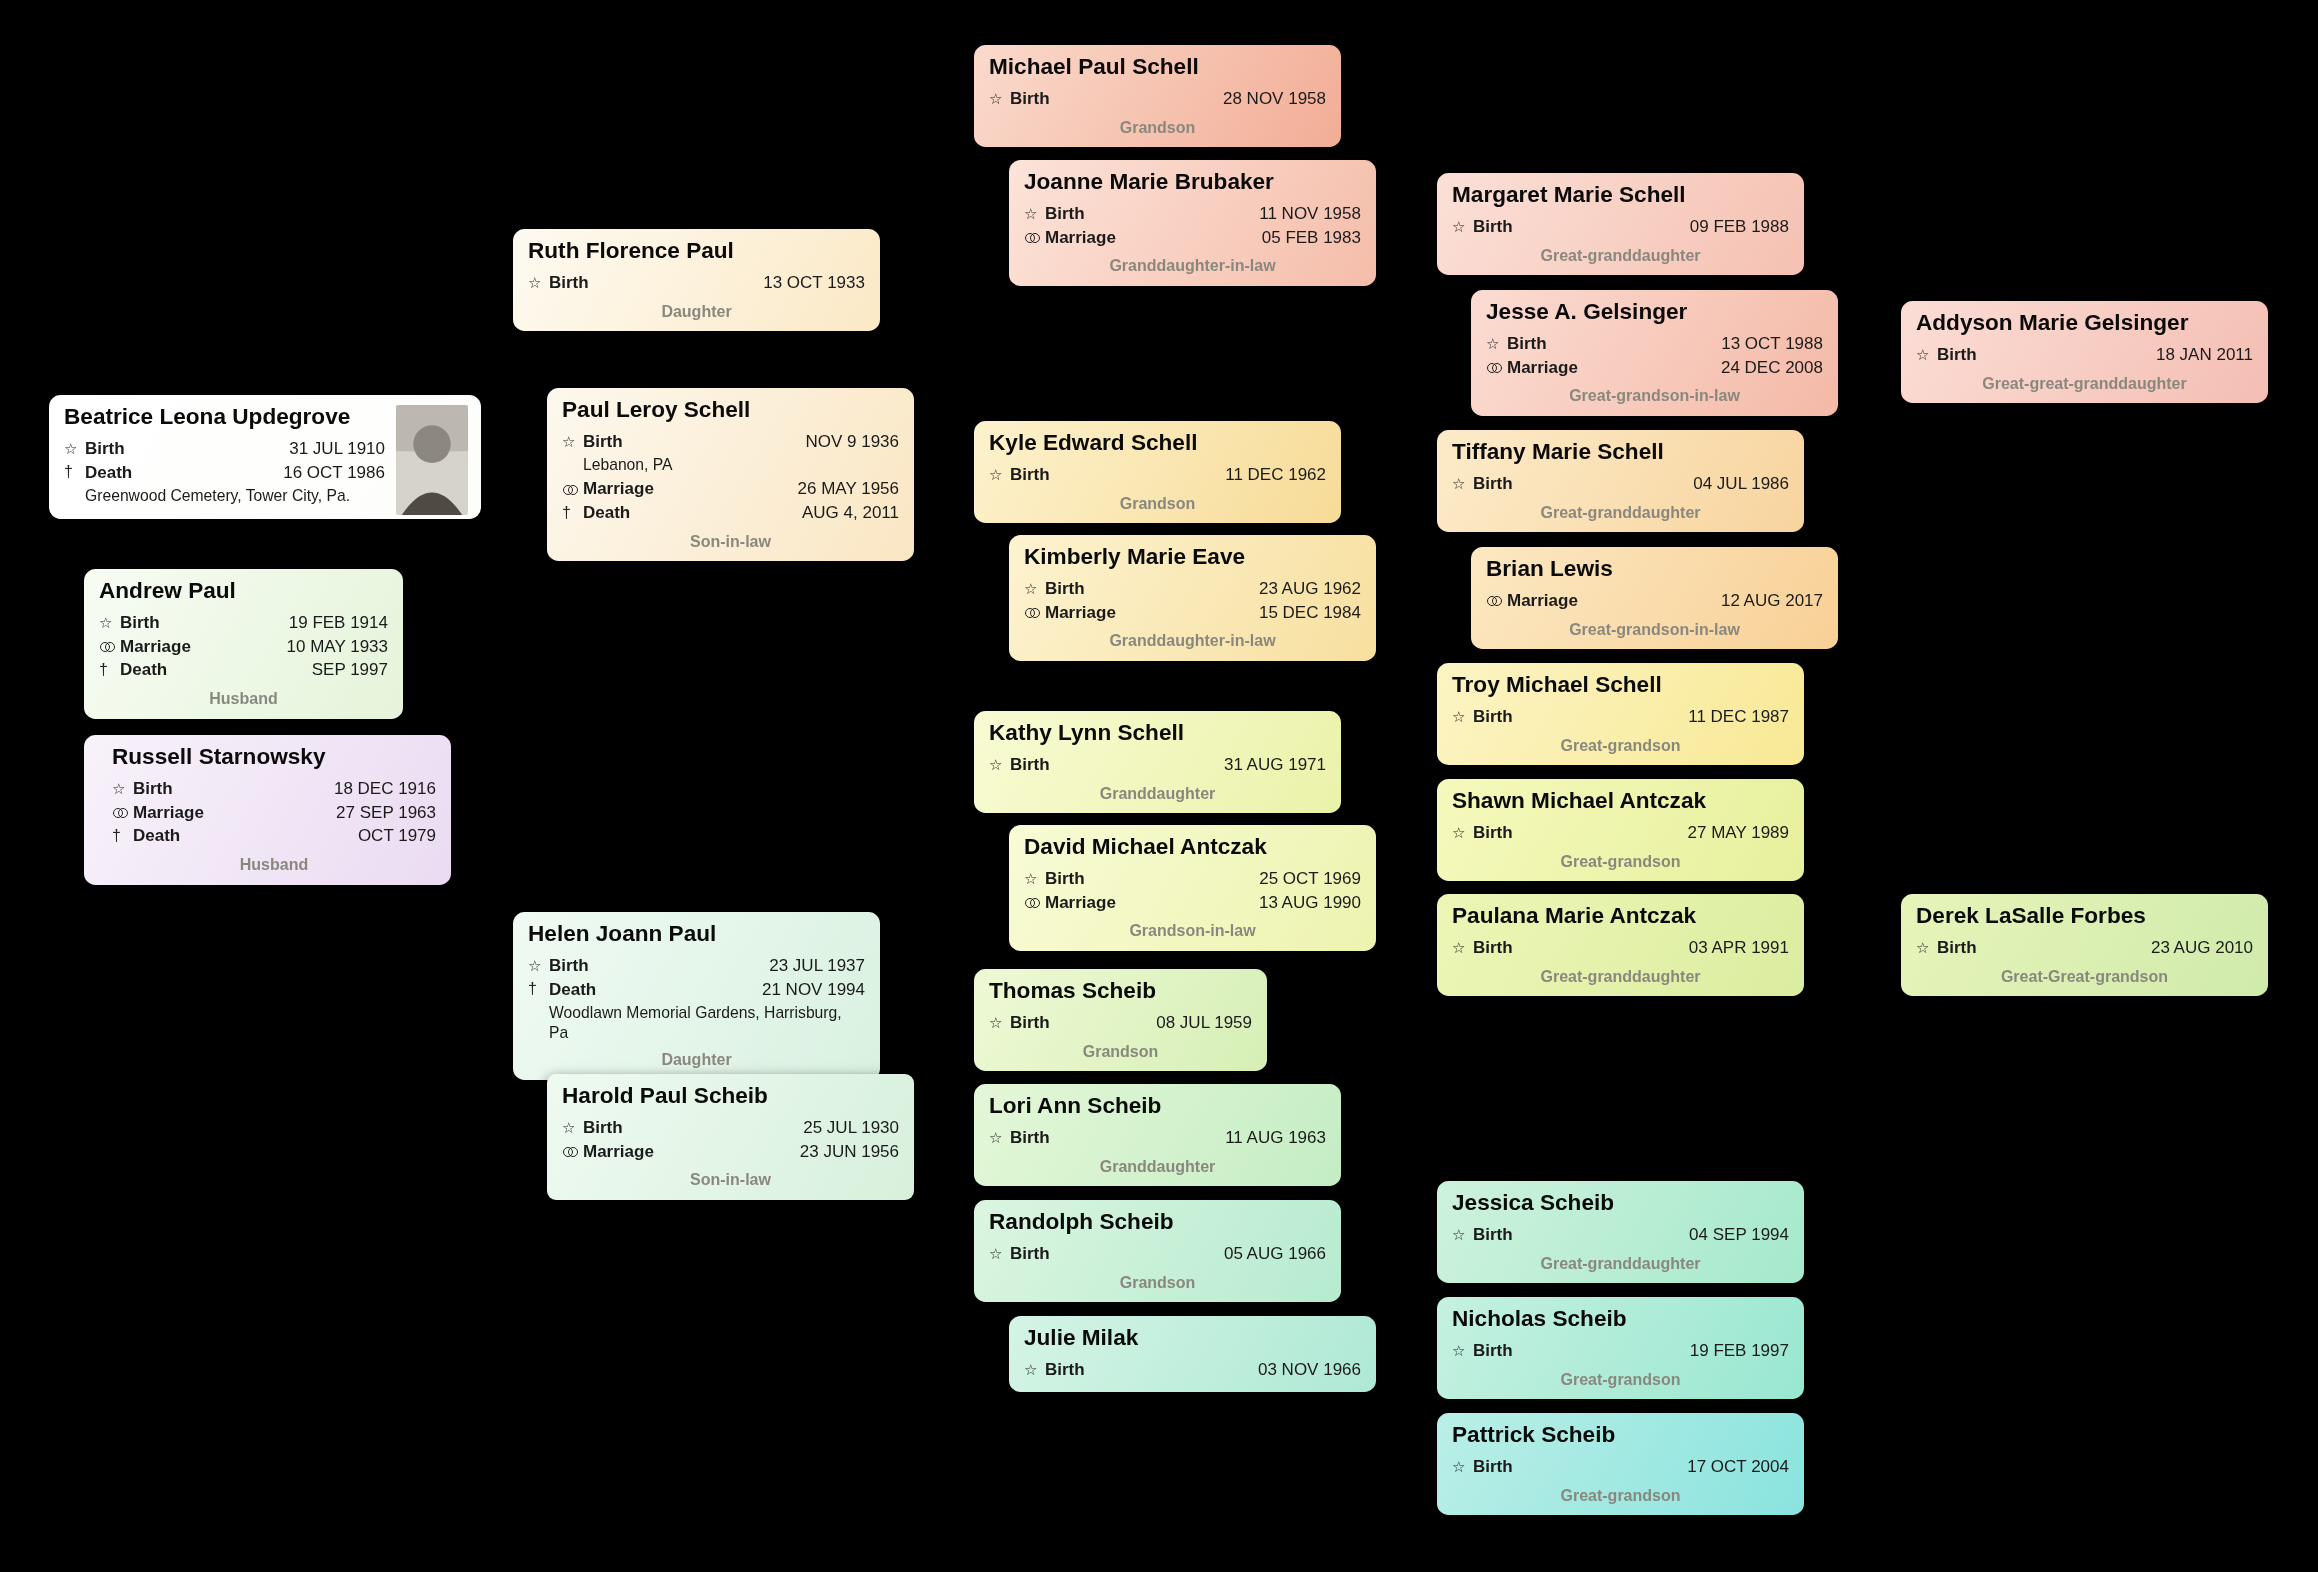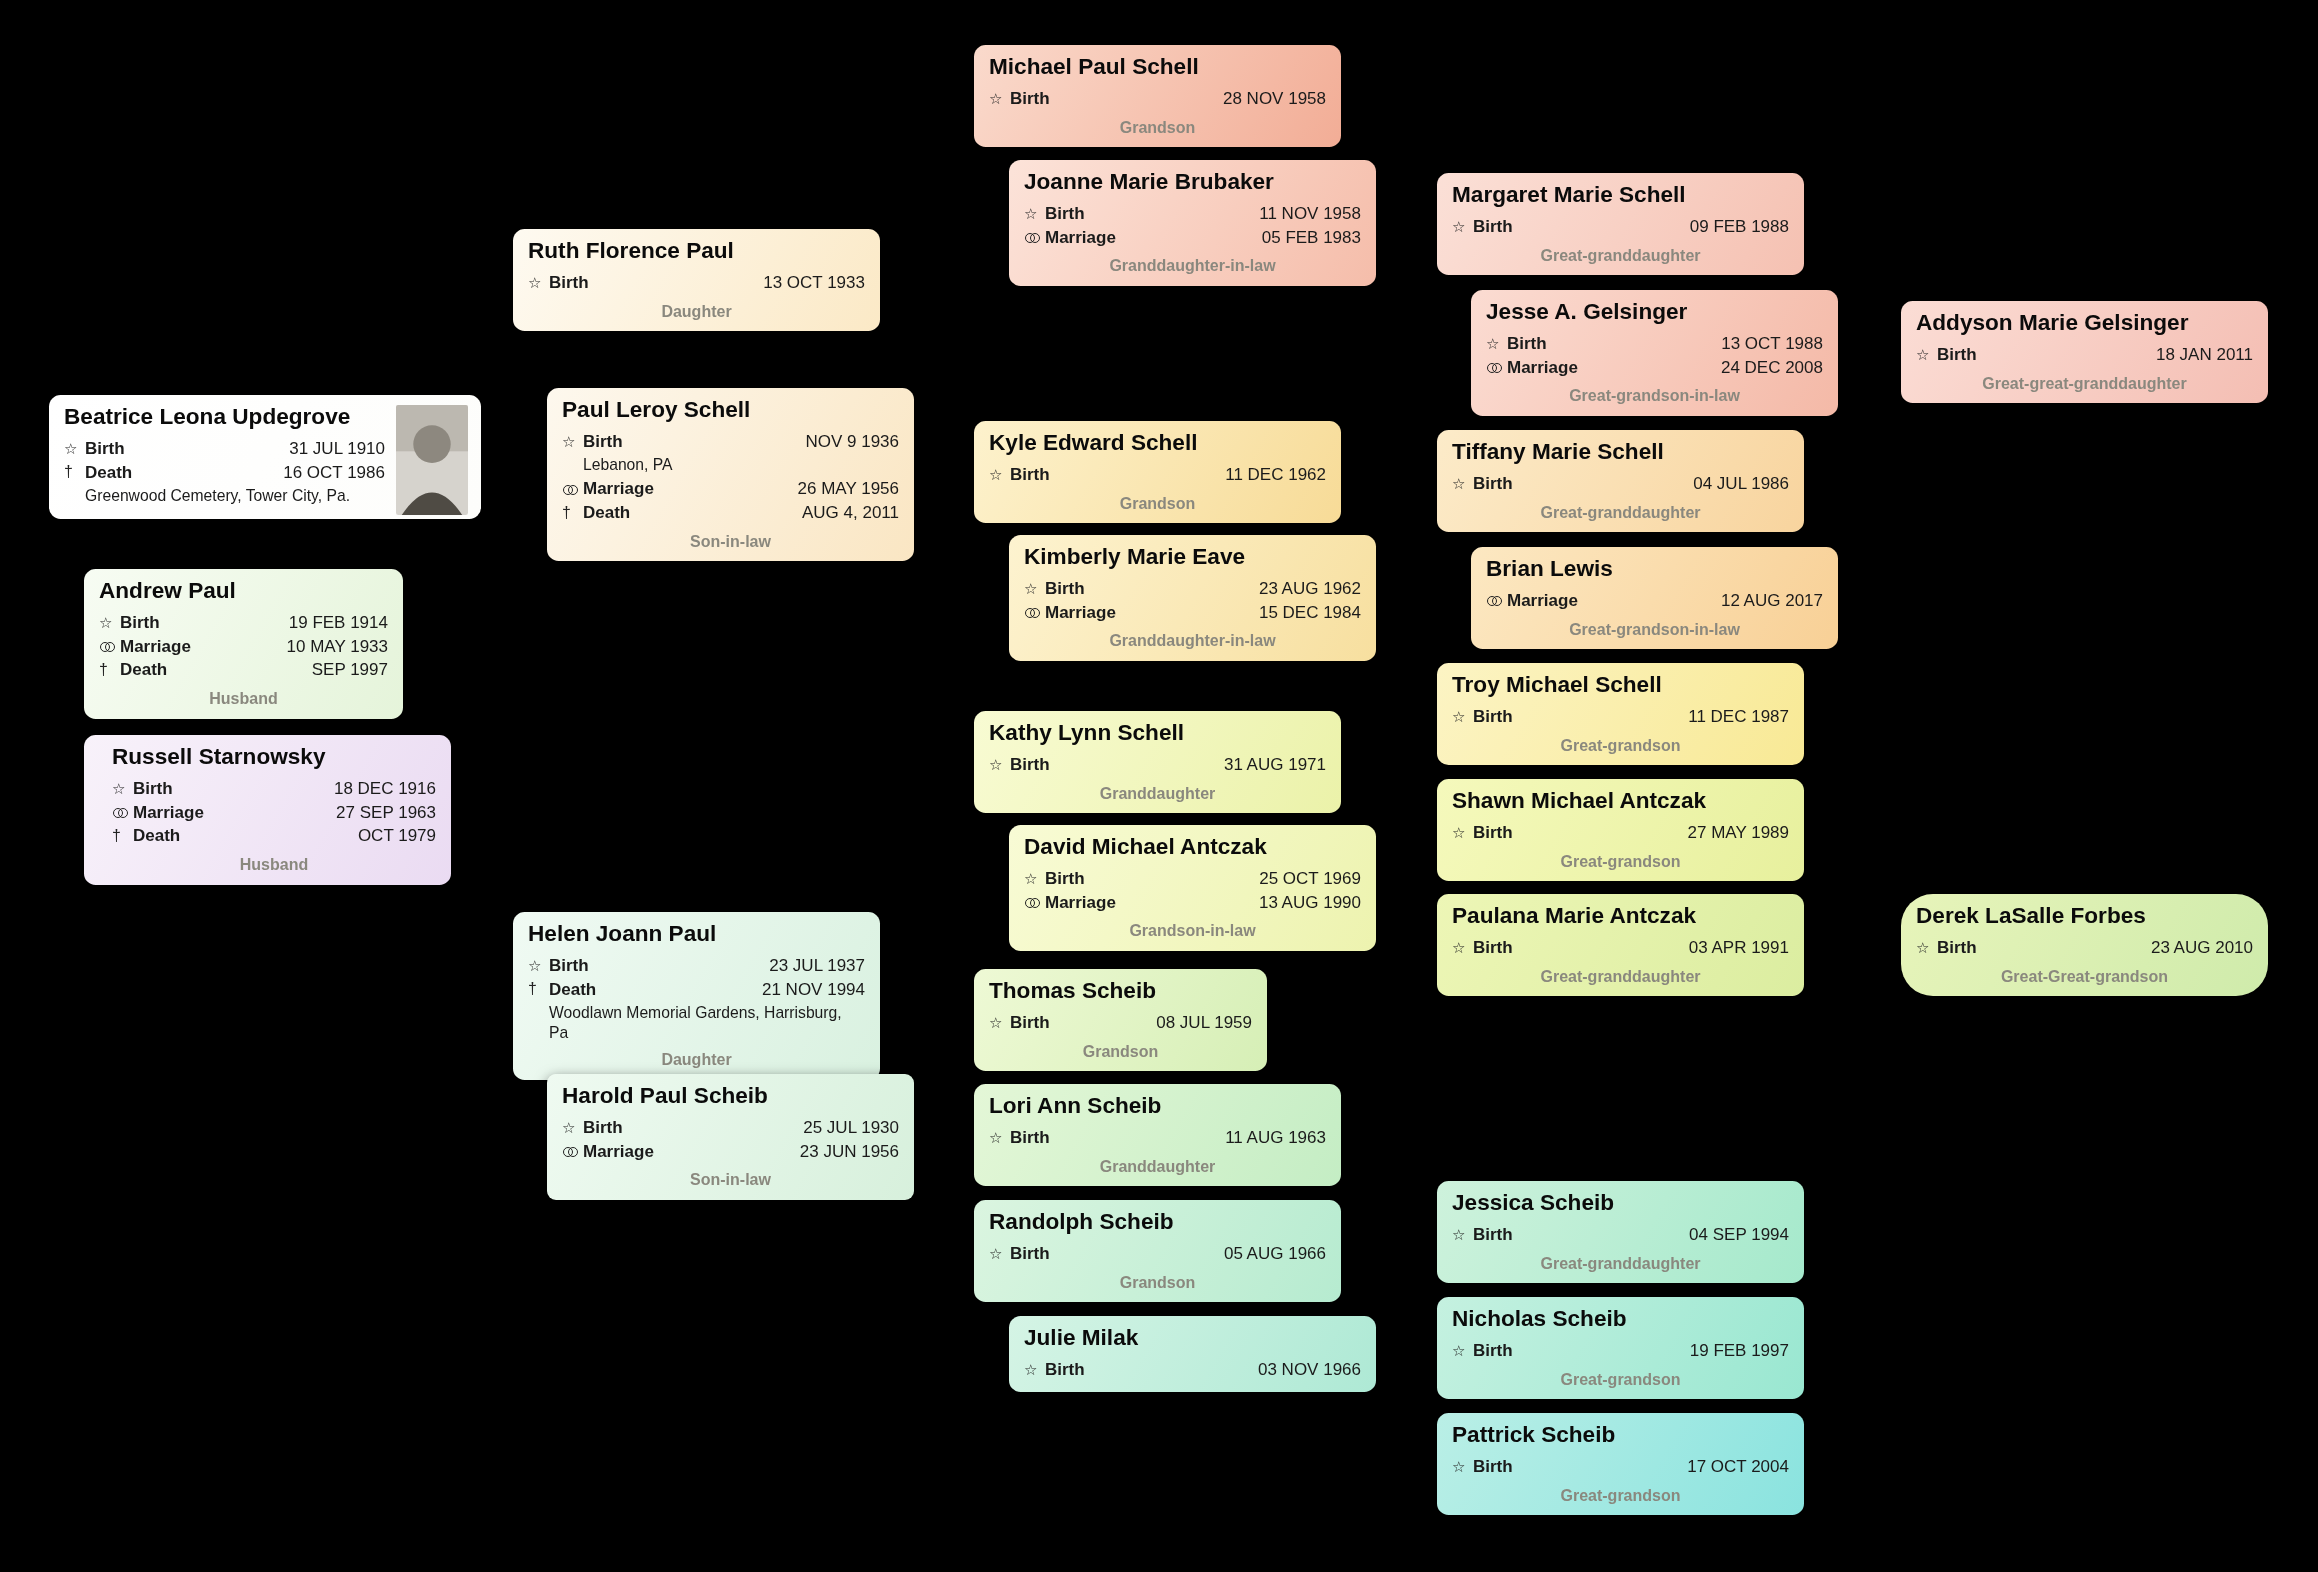--- a/index.html
+++ b/index.html
@@ -520,21 +520,21 @@
       <div class="card-rows">
           <div class="row">
             <span class="row-icon icon-birth"></span>
             <span class="row-label">Birth</span>
             <span class="row-value">18 JAN 2011</span>
           </div>
         </div>
     </div>
     <div class="relationship">Great-great-granddaughter</div>
   </div>
-    <div class="card" style="left: 1901px; top: 894px; width: 367px; background: linear-gradient(120deg, rgb(231, 244, 186), rgb(207, 235, 171)); border-radius: 32px;">
+    <div class="card" style="left: 1901px; top: 894px; width: 367px; background: linear-gradient(120deg, rgb(231, 244, 186), rgb(207, 235, 171));">
     <div class="card-main">
       <div class="card-name">Derek LaSalle Forbes</div>
       <div class="card-rows">
           <div class="row">
             <span class="row-icon icon-birth"></span>
             <span class="row-label">Birth</span>
             <span class="row-value">23 AUG 2010</span>
           </div>
         </div>
     </div>

